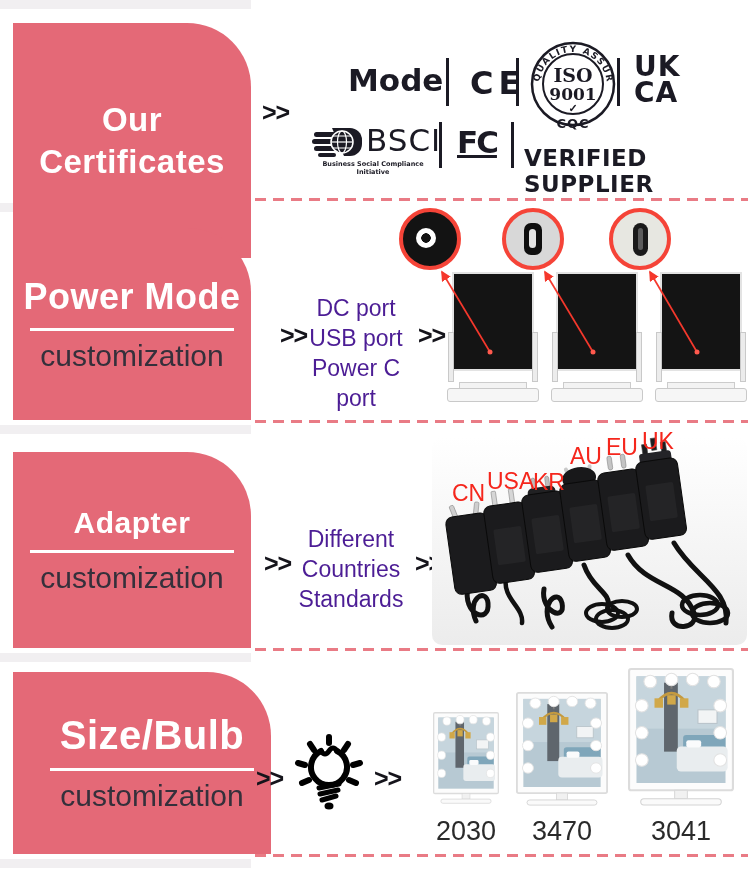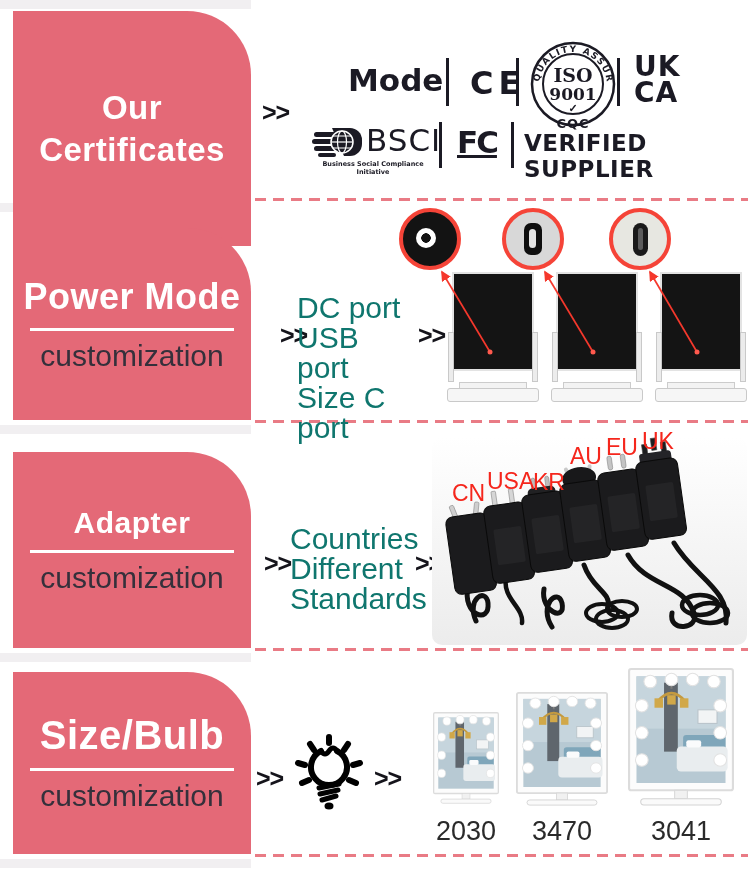--- a/index.html
+++ b/index.html
@@ -12,21 +12,21 @@
   .plabel{position:absolute;left:13px;width:238px;background:#e46977;
           border-radius:0 64px 0 0;display:flex;flex-direction:column;
           align-items:center;justify-content:center;text-align:center;}
   .ptitle{color:#ffffff;font-weight:bold;letter-spacing:.5px;}
   .tline{height:3px;background:#ffffff;width:86%;margin:10px auto 8px;}
   .psub{color:#35303b;font-size:30px;font-weight:400;}
   
   .dash{position:absolute;left:255px;right:2px;height:3px;
         background:repeating-linear-gradient(90deg,#e97b85 0 11px,transparent 11px 18px);}
   .arrow{position:absolute;font-size:25px;font-weight:bold;color:#15141b;letter-spacing:-1px;}
-  .bodytxt{font-size:30px;line-height:30px;color:#0f766e;text-align:left;}
+  .bodytxt{font-size:23px;line-height:30px;color:#4c1d95;text-align:center;}
   
   .vdiv{position:absolute;width:3px;background:#1b1a24;}
   .logofont{font-family:"DejaVu Sans","Liberation Sans",sans-serif;color:#1b1a24;}
   
   .pcir{position:absolute;width:54px;height:54px;border-radius:50%;border:4px solid #f54438;}
   .dcdonut{position:absolute;left:13px;top:16px;width:20px;height:20px;border-radius:50%;
            background:radial-gradient(circle,#131313 0 4.5px,#ffffff 5px 10px);}
   .usbshape{position:absolute;left:18px;top:11px;width:18px;height:32px;background:#0f0f0f;border-radius:7px;}
   .usbslot{position:absolute;left:5px;top:6px;width:7px;height:19px;background:#e4e4e4;border-radius:3.5px;}
   .tcshape{position:absolute;left:20px;top:11px;width:15px;height:33px;background:#1a1a1a;border-radius:7.5px;}
@@ -51,21 +51,21 @@
   <div class="strip" style="top:203px;"></div>
   <div class="strip" style="top:425px;"></div>
   <div class="strip" style="top:653px;"></div>
   <div class="strip" style="top:859px;"></div>
 
   <div class="dash" style="top:198px;"></div>
   <div class="dash" style="top:420px;"></div>
   <div class="dash" style="top:648px;"></div>
   <div class="dash" style="top:854px;"></div>
 
-  <div class="plabel" style="top:11px;height:235px;">
+  <div class="plabel" style="top:23px;height:235px;">
     <div class="ptitle" style="font-size:33px;line-height:1.25;">
       <div>Our</div>
       <div>Certificates</div>
     </div>
   </div>
 
   <span class="arrow" style="left:262px;top:98px;">&gt;&gt;</span>
 
   <span class="abs logofont" style="left:348px;top:62px;font-size:31px;font-weight:800;">Mode</span>
   <div class="vdiv" style="left:446px;top:58px;height:48px;"></div>
@@ -103,33 +103,33 @@
     <ellipse cx="30" cy="18" rx="4.5" ry="11" fill="none" stroke="#ffffff" stroke-width="1.2"></ellipse>
     <line x1="19" y1="18" x2="41" y2="18" stroke="#ffffff" stroke-width="1.2"></line>
     <line x1="21" y1="12" x2="39" y2="12" stroke="#ffffff" stroke-width="1"></line>
     <line x1="21" y1="24" x2="39" y2="24" stroke="#ffffff" stroke-width="1"></line>
   </svg>
   <span class="abs logofont" style="left:366px;top:122px;font-size:31px;font-weight:500;letter-spacing:1px;">BSCI</span>
   <span class="abs logofont" style="left:312px;top:160px;font-size:6.5px;font-weight:bold;width:122px;text-align:center;">Business Social Compliance Initiative</span>
   <div class="vdiv" style="left:439px;top:122px;height:46px;"></div>
   <span class="abs logofont" style="left:457px;top:124px;font-size:31px;font-weight:800;letter-spacing:-2px;text-decoration:underline;">FC</span>
   <div class="vdiv" style="left:511px;top:122px;height:46px;"></div>
-  <span class="abs logofont" style="left:524px;top:130px;font-size:23px;font-weight:800;letter-spacing:.5px;">VERIFIED SUPPLIER</span>
+  <span class="abs logofont" style="left:524px;top:145px;font-size:23px;font-weight:800;letter-spacing:.5px;">VERIFIED SUPPLIER</span>
 
   <div class="plabel" style="top:228px;height:192px;">
     <div class="ptitle" style="font-size:36px;">Power Mode</div>
     <div class="tline"></div>
     <div class="psub">customization</div>
   </div>
 
   <span class="arrow" style="left:280px;top:321px;">&gt;&gt;</span>
   <div class="abs bodytxt" style="left:297px;top:293px;width:118px;">
     <div>DC port</div>
     <div>USB port</div>
-    <div>Size C port</div>
+    <div>Power C port</div>
   </div>
   <span class="arrow" style="left:418px;top:321px;">&gt;&gt;</span>
 
   <div class="mir2" style="left:447px;">
     <div class="m2s"></div>
     <div class="m2p" style="left:1px;"></div>
     <div class="m2p" style="right:1px;"></div>
     <div class="m2rim"></div>
     <div class="m2base"></div>
   </div>
@@ -177,22 +177,22 @@
   </svg>
 
   <div class="plabel" style="top:452px;height:196px;">
     <div class="ptitle" style="font-size:30px;">Adapter</div>
     <div class="tline"></div>
     <div class="psub">customization</div>
   </div>
 
   <span class="arrow" style="left:264px;top:549px;">&gt;&gt;</span>
   <div class="abs bodytxt" style="left:290px;top:524px;width:122px;">
+    <div>Different</div>
     <div>Countries</div>
-    <div>Different</div>
     <div>Standards</div>
   </div>
   <span class="arrow" style="left:415px;top:549px;">&gt;&gt;</span>
 
   <svg class="abs" style="left:432px;top:437px;" width="315" height="208" viewBox="0 0 315 208">
     <defs>
       <linearGradient id="pg" x1="0" y1="0" x2="0" y2="1">
         <stop offset="0" stop-color="#ffffff"></stop>
           <stop offset="1" stop-color="#ececec"></stop>
       </linearGradient>
@@ -256,21 +256,21 @@
     </g>
   </svg>
 
   <span class="cn" style="left:452px;top:480px;text-align:right;">CN</span>
   <span class="cn" style="left:487px;top:468px;">USA</span>
   <span class="cn" style="left:533px;top:454px;margin-top:15px;">KR</span>
   <span class="cn" style="left:570px;top:443px;">AU</span>
   <span class="cn" style="left:606px;top:434px;">EU</span>
   <span class="cn" style="left:642px;top:428px;">UK</span>
 
-  <div class="plabel" style="top:672px;height:182px;">
+  <div class="plabel" style="top:672px;height:182px;padding-left:20px;">
     <div class="ptitle" style="font-size:40px;">Size/Bulb</div>
     <div class="tline"></div>
     <div class="psub">customization</div>
   </div>
 
   <span class="arrow" style="left:256px;top:764px;">&gt;&gt;</span>
 
   <svg class="abs" style="left:288px;top:733px;" width="82" height="80" viewBox="0 0 82 80">
     <g stroke="#000000" stroke-width="6" stroke-linecap="round" fill="none">
       <line x1="41" y1="4" x2="41" y2="10"></line>

